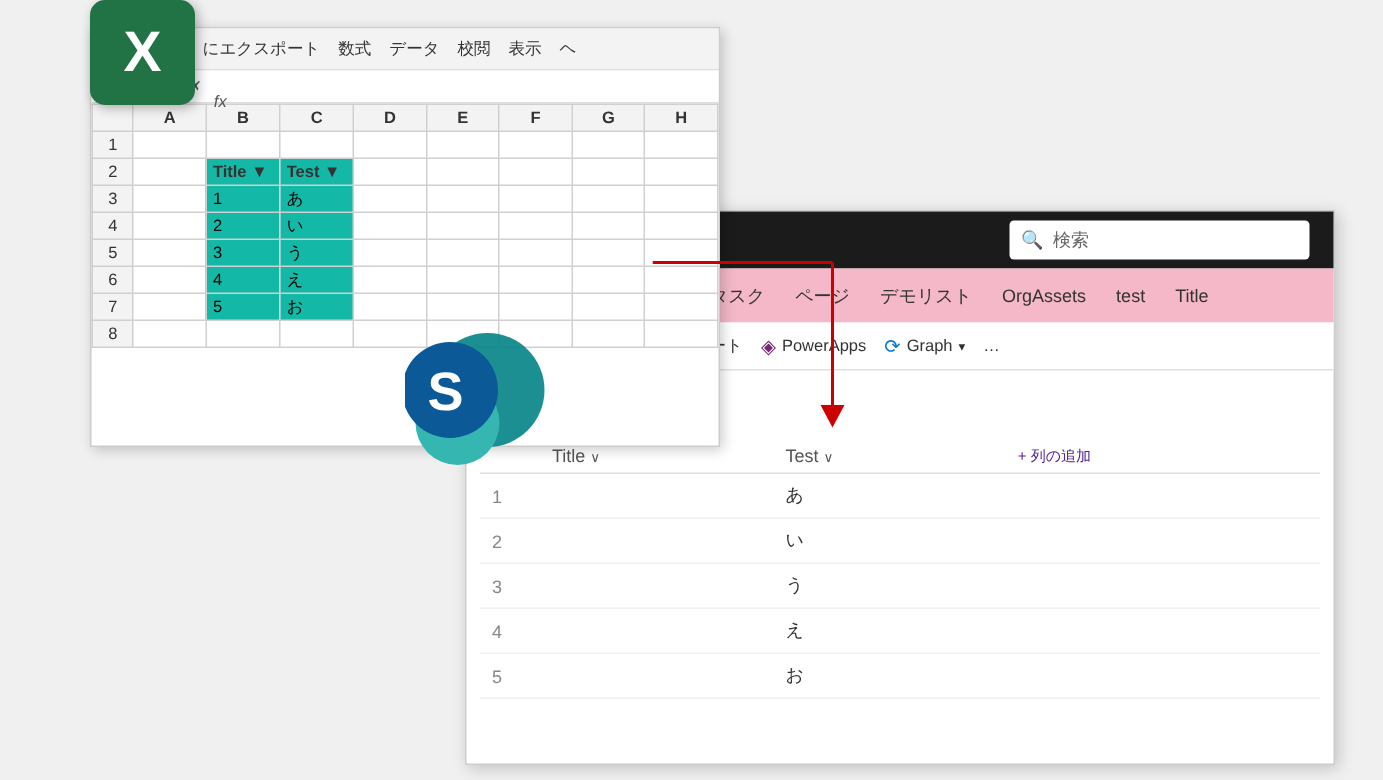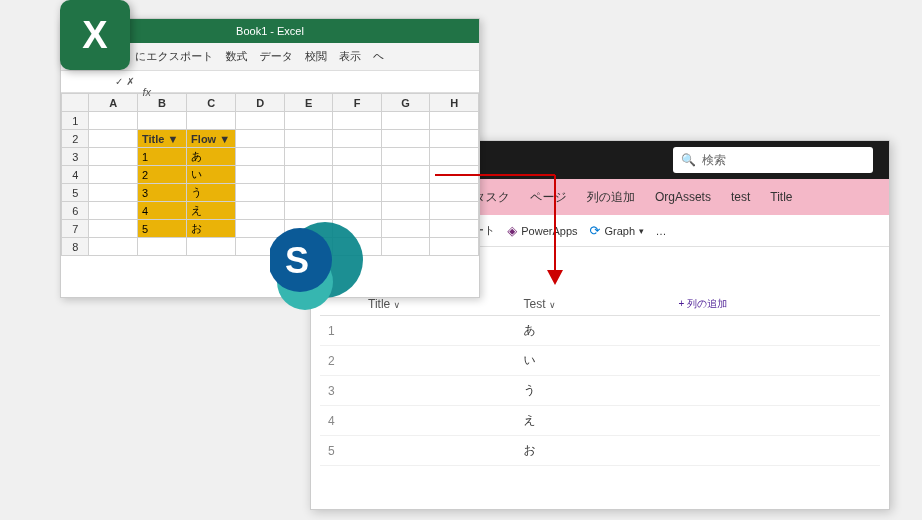--- a/index.html
+++ b/index.html
@@ -121,21 +121,21 @@
       color: #333;
     }
 
     .excel-grid td.header-cell {
       background: #d6e4f0;
       font-weight: 600;
       color: #333;
     }
 
     .excel-grid td.selected-range {
-      background: #eab308;
+      background: #14b8a6;
     }
 
     
     .excel-logo {
       position: absolute;
       top: 0px;
       left: 60px;
       width: 70px;
       height: 70px;
       z-index: 20;
@@ -288,23 +288,20 @@
       position: absolute;
       top: 165px;
       left: 435px;
       z-index: 30;
     }
   </style>
 </head>
 <body>
 
 <div class="excel-window">
-  <div class="excel-title-bar">
-    <span>Book1 - Excel</span>
-  </div>
   <div class="excel-ribbon">
     <span>挿入</span>
     <span>描画</span>
     <span>にエクスポート</span>
     <span>数式</span>
     <span>データ</span>
     <span>校閲</span>
     <span>表示</span>
     <span>ヘ</span>
   </div>
@@ -337,21 +334,21 @@
           <td class="data-cell"></td>
           <td class="data-cell"></td>
           <td class="data-cell"></td>
           <td class="data-cell"></td>
           <td class="data-cell"></td>
         </tr>
         <tr>
           <td class="row-num">2</td>
           <td class="data-cell"></td>
           <td class="header-cell selected-range">Title ▼</td>
-          <td class="header-cell selected-range">Flow ▼</td>
+          <td class="header-cell selected-range">Test ▼</td>
           <td class="data-cell"></td>
           <td class="data-cell"></td>
           <td class="data-cell"></td>
           <td class="data-cell"></td>
           <td class="data-cell"></td>
         </tr>
         <tr>
           <td class="row-num">3</td>
           <td class="data-cell"></td>
           <td class="selected-range">1</td>
@@ -443,21 +440,21 @@
       <span style="font-size:12px;">🔍</span>
       <span>検索</span>
     </div>
   </div>
 
   <div class="sp-nav">
     <span class="sp-nav-item">ホーム</span>
     <span class="sp-nav-item">ドキュメント</span>
     <span class="sp-nav-item">タスク</span>
     <span class="sp-nav-item">ページ</span>
-    <span class="sp-nav-item">列の追加</span>
+    <span class="sp-nav-item">デモリスト</span>
     <span class="sp-nav-item">OrgAssets</span>
     <span class="sp-nav-item">test</span>
     <span class="sp-nav-item">Title</span>
   </div>
 
   <div class="sp-toolbar">
     <span class="sp-toolbar-item">
       <span>編集</span>
     </span>
     <span style="color:#ccc;">|</span>

